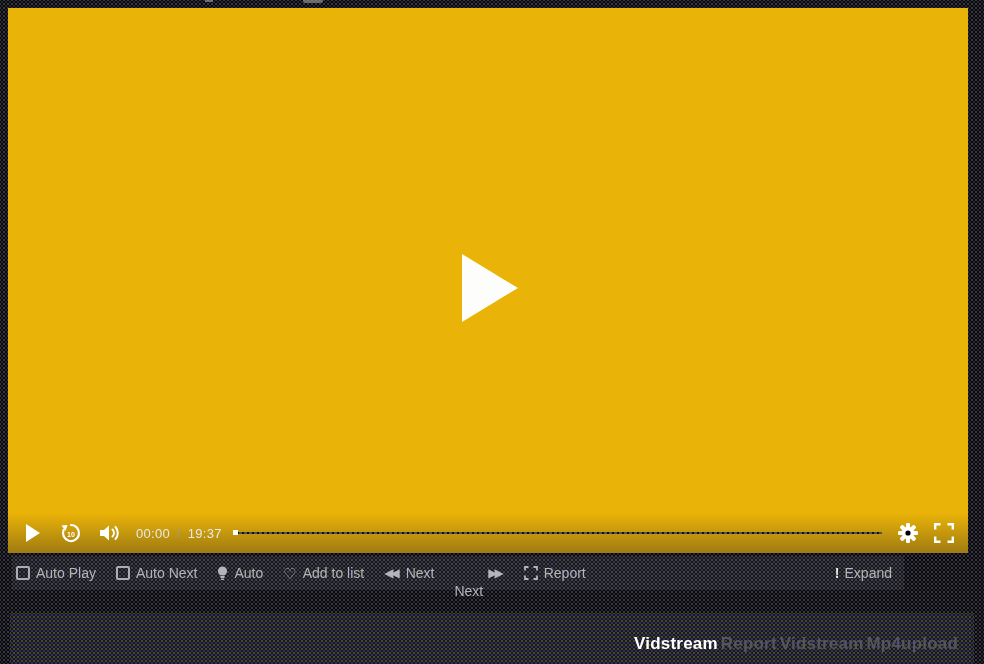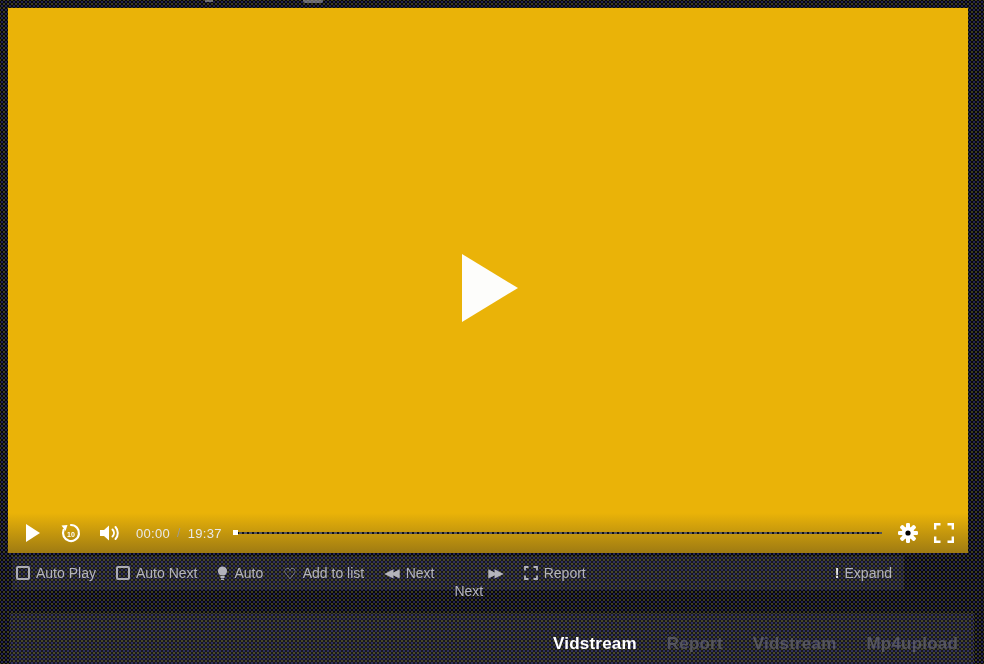--- a/index.html
+++ b/index.html
@@ -59,21 +59,21 @@
   .tb-item { display: flex; align-items: center; margin-right: 20px; cursor: pointer; white-space: nowrap; }
   .tb-item .lbl { margin-left: 6px; }
   .checkbox { width: 10px; height: 10px; border: 2px solid #acacb4; border-radius: 2px; display: inline-block; }
   .glyph-icon { font-size: 12px; line-height: 1; letter-spacing: -3px; padding-right: 3px; color: #b4b4bc; }
   .heart-glyph { font-size: 15px; letter-spacing: 0; padding-right: 0; }
   .report { margin-left: auto; margin-right: 8px; }
   .report .bang { font-weight: bold; font-size: 14px; color: #e8e8e8; margin-right: 5px; }
 
   
   .bottom-panel { position: absolute; left: 10px; top: 613px; width: 964px; height: 51px; }
-  .servers { position: absolute; right: 16px; top: 21px; display: flex; gap: 30px;
+  .servers { position: absolute; right: 16px; top: 21px; display: flex; gap: 3px;
     font-size: 17px; font-weight: bold; letter-spacing: .2px; }
   .server { color: #55555e; cursor: pointer; }
   .server.active { color: #ffffff; }
 </style>
 </head>
 <body>
 
 <div class="top-artifact"></div>
 <div class="top-artifact2"></div>
 

